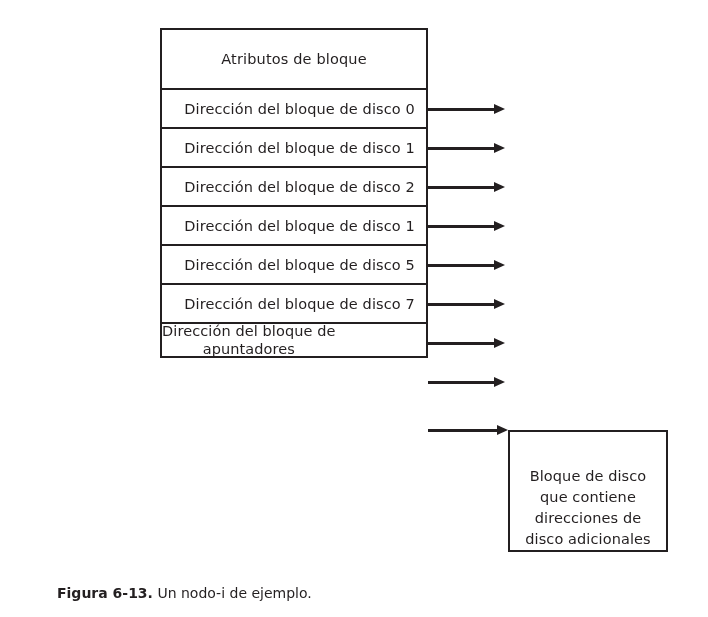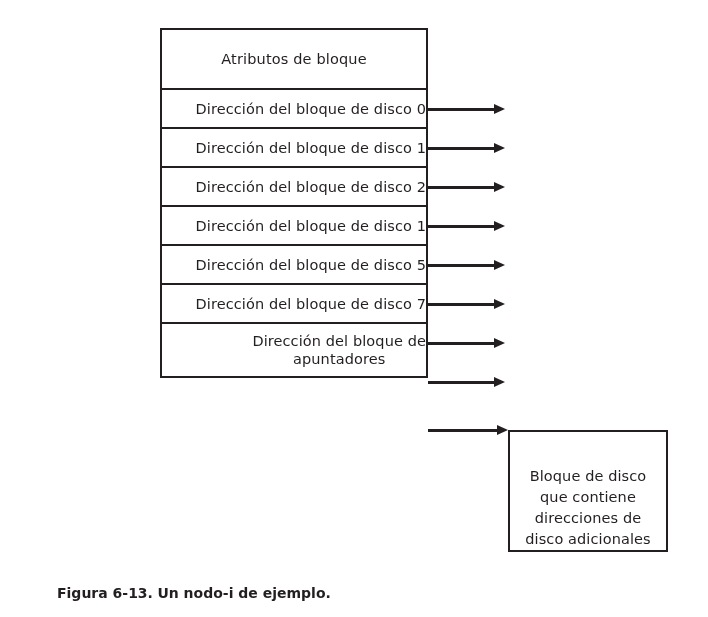--- a/index.html
+++ b/index.html
@@ -48,33 +48,33 @@
     justify-content: center;
   }
   .row-attributes .cell-text {
     text-align: center;
     font-size: 14.5px;
     letter-spacing: 0.15px;
   }
 
   .row-pointer-entry {
     height: 39px;
-    justify-content: flex-end;
+    justify-content: center;
     padding-left: 11px;
   }
   .row-pointer-entry .cell-text {
     text-align: left;
     font-size: 14.5px;
     letter-spacing: 0.1px;
     white-space: nowrap;
   }
 
   .row-indirect {
-    height: 52px;
-    justify-content: flex-end;
+    height: 32px;
+    justify-content: flex-start;
   }
   .row-indirect .cell-text {
     text-align: center;
     font-size: 14.5px;
     line-height: 18px;
     letter-spacing: 0.1px;
   }
 
   
   .arrow {
@@ -126,21 +126,21 @@
     left: 57px;
     top: 585px;
     font-size: 14px;
     color: #231f20;
     white-space: nowrap;
   }
   .caption .caption-label {
     font-weight: bold;
   }
   .caption .caption-text {
-    font-weight: bold;
+    font-weight: normal;
   }
 </style>
 </head>
 <body>
 
 <div id="figure-root">
 
   <div class="inode-box">
 
     <div class="inode-row row-attributes">

